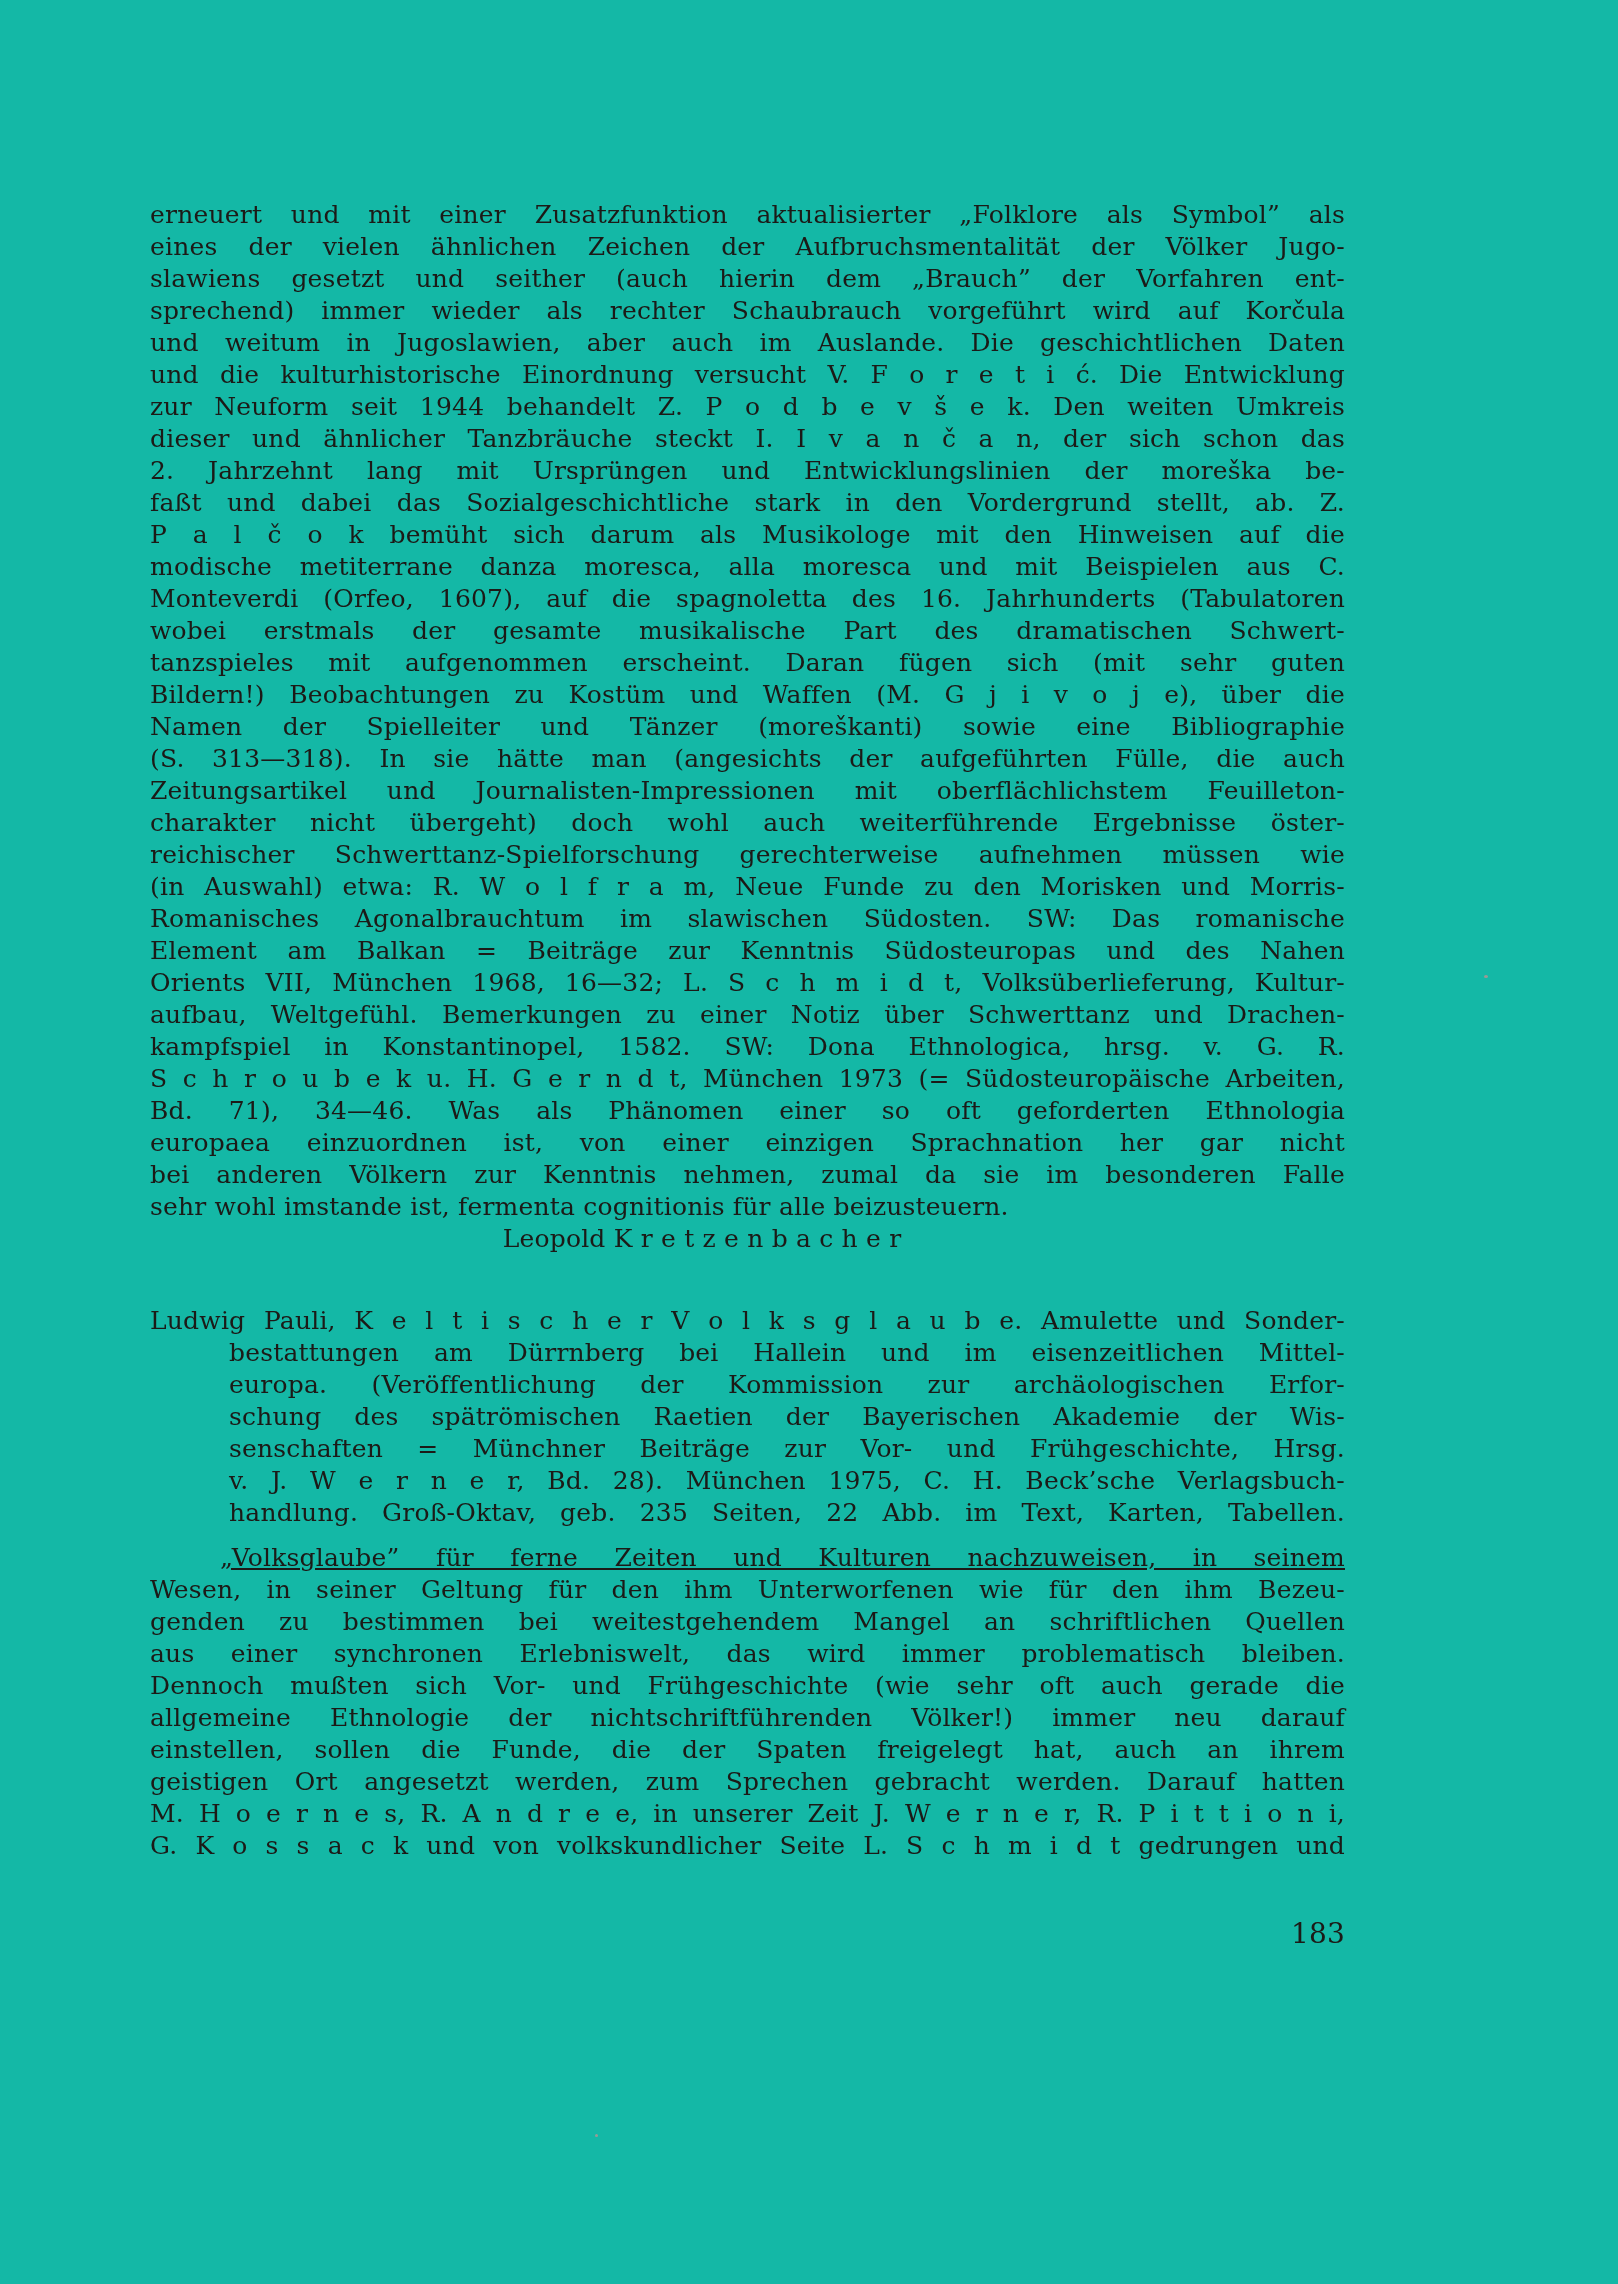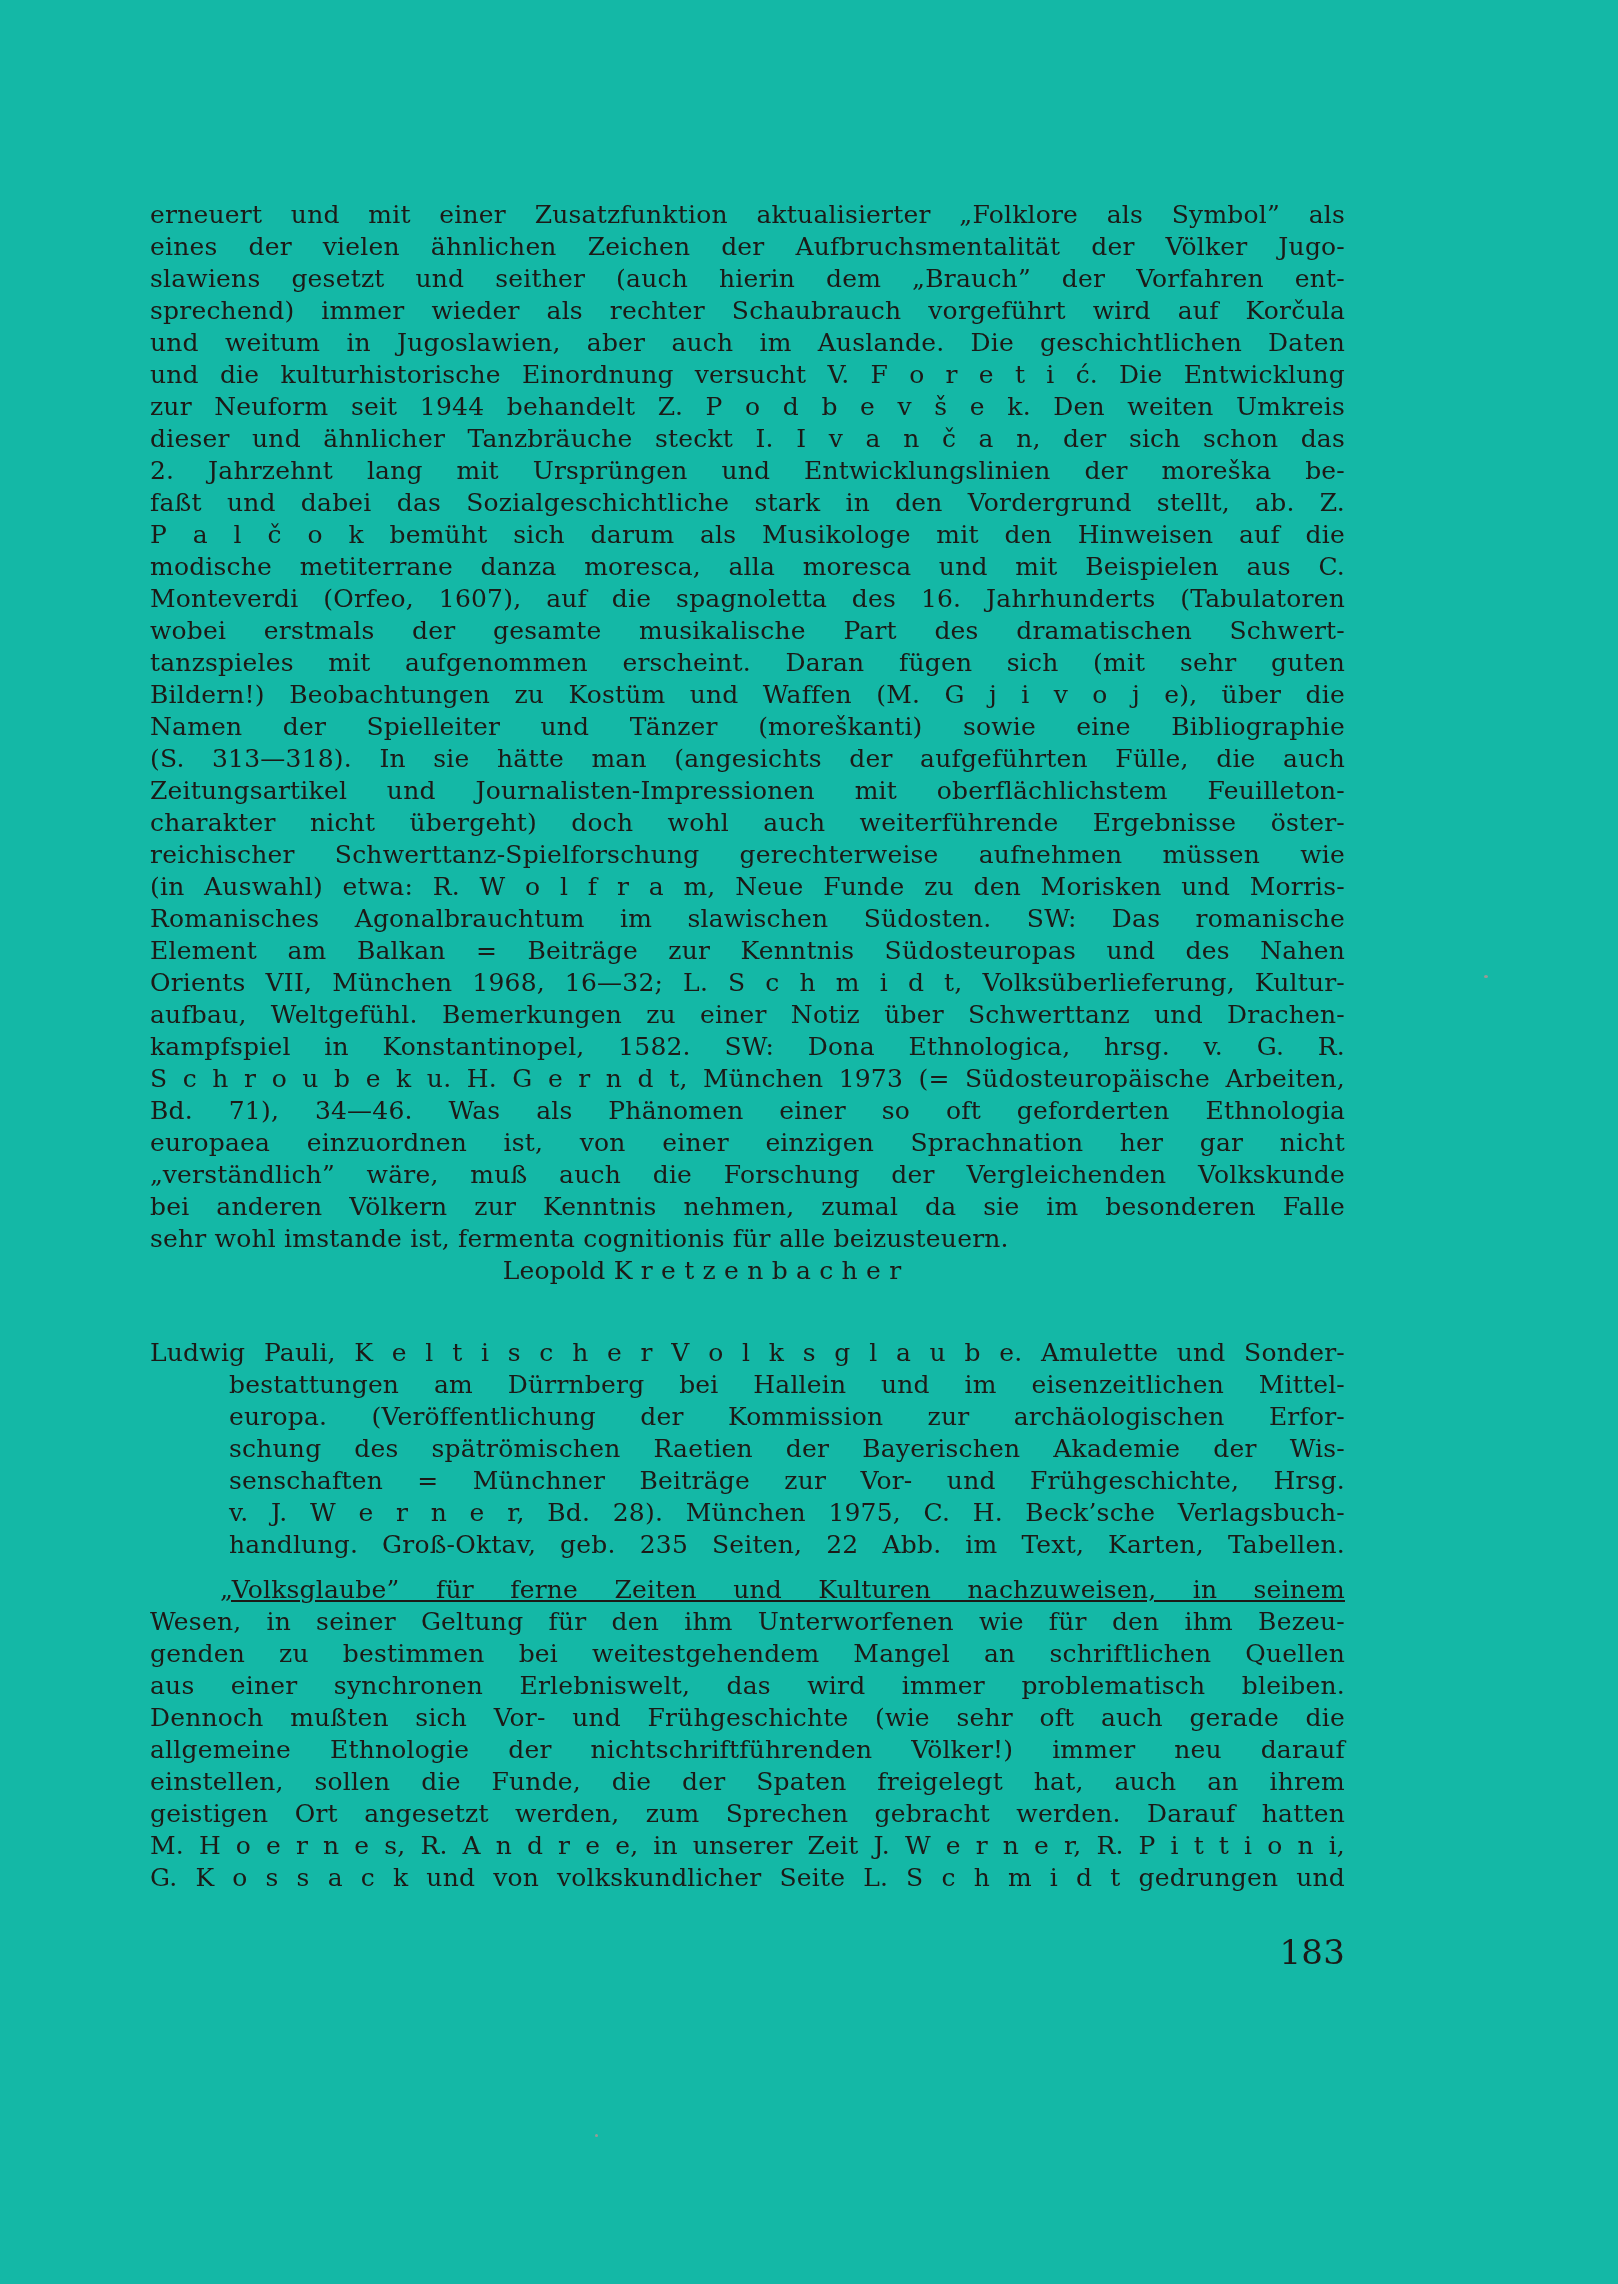--- a/index.html
+++ b/index.html
@@ -53,23 +53,23 @@
     padding-right: 91px;
     min-height: 32px;
   }
   .section-pauli {
     margin-top: 50px;
   }
   .para-volksglaube {
     margin-top: 13px;
   }
   .page-number {
-    margin-top: 42px;
+    margin-top: 56px;
     text-align: right;
-    font-size: 34px;
+    font-size: 28px;
   }
   .scan-speck {
     position: absolute;
     background: #9a9a94;
     border-radius: 50%;
   }
   .speck-1 { left: 1484px; top: 975px; width: 4px; height: 3.2px; }
   .speck-2 { left: 595px;  top: 2134px; width: 3.2px; height: 3.2px; }
 </style>
 </head>
@@ -104,21 +104,20 @@
           <div class="line">reichischer Schwerttanz-Spielforschung gerechterweise aufnehmen müssen wie</div>
           <div class="line">(in Auswahl) etwa: R. W o l f r a m, Neue Funde zu den Morisken und Morris-</div>
           <div class="line">Romanisches Agonalbrauchtum im slawischen Südosten. SW: Das romanische</div>
           <div class="line">Element am Balkan = Beiträge zur Kenntnis Südosteuropas und des Nahen</div>
           <div class="line">Orients VII, München 1968, 16—32; L. S c h m i d t, Volksüberlieferung, Kultur-</div>
           <div class="line">aufbau, Weltgefühl. Bemerkungen zu einer Notiz über Schwerttanz und Drachen-</div>
           <div class="line">kampfspiel in Konstantinopel, 1582. SW: Dona Ethnologica, hrsg. v. G. R.</div>
           <div class="line">S c h r o u b e k u. H. G e r n d t, München 1973 (= Südosteuropäische Arbeiten,</div>
           <div class="line">Bd. 71), 34—46. Was als Phänomen einer so oft geforderten Ethnologia</div>
           <div class="line">europaea einzuordnen ist, von einer einzigen Sprachnation her gar nicht</div>
-          <div class="line">„verständlich” wäre, muß auch die Forschung der Vergleichenden Volkskunde</div>
           <div class="line">bei anderen Völkern zur Kenntnis nehmen, zumal da sie im besonderen Falle</div>
           <div class="line last">sehr wohl imstande ist, fermenta cognitionis für alle beizusteuern.</div>
         </div>
       <div class="signature">Leopold K r e t z e n b a c h e r</div>
     </section>
 
     <section class="section-pauli">
       <div class="hang-block">
         <div class="line flush">
           <span class="author-bold">Ludwig Pauli,</span><span> K e l t i s c h e r   V o l k s g l a u b e.  Amulette und Sonder-</span>

